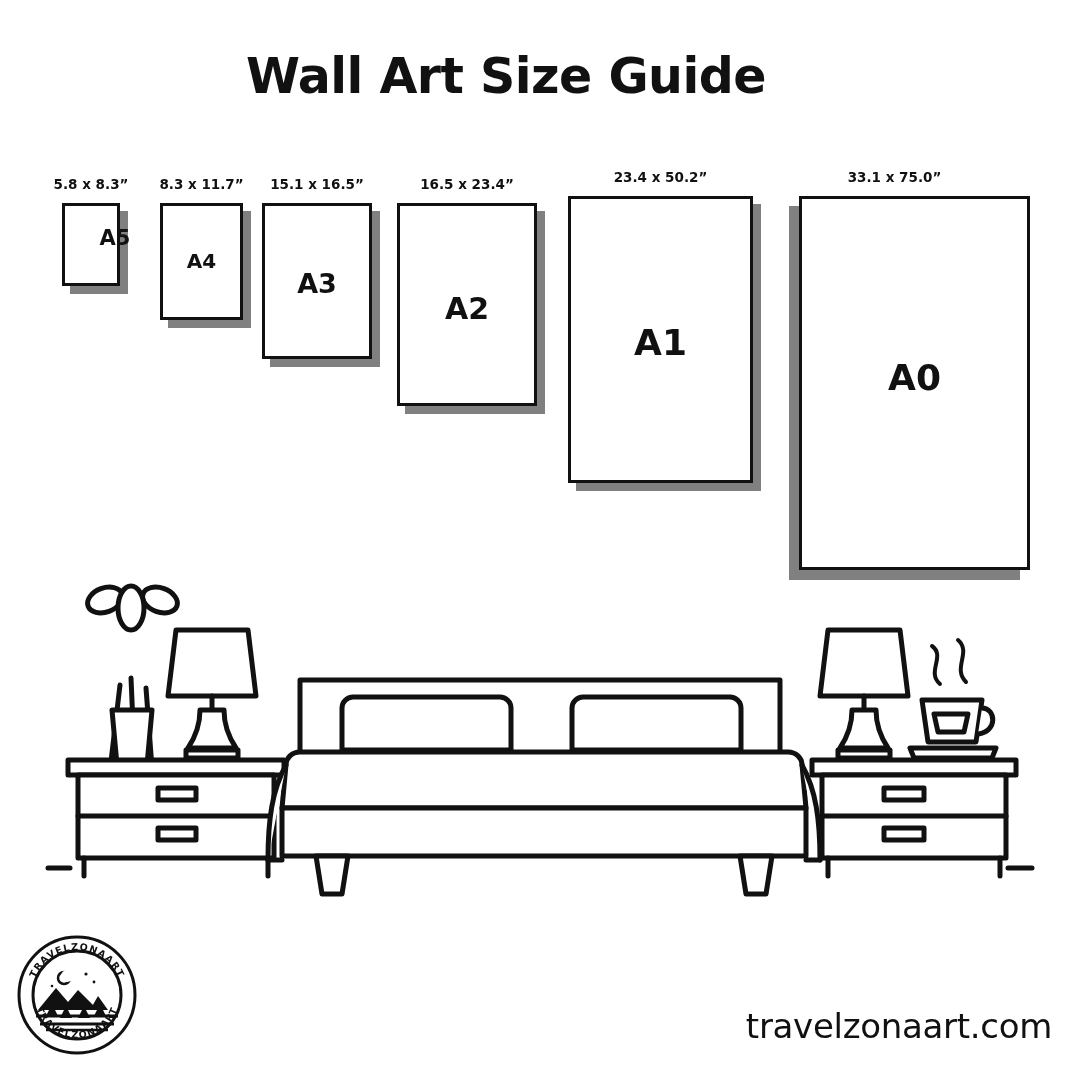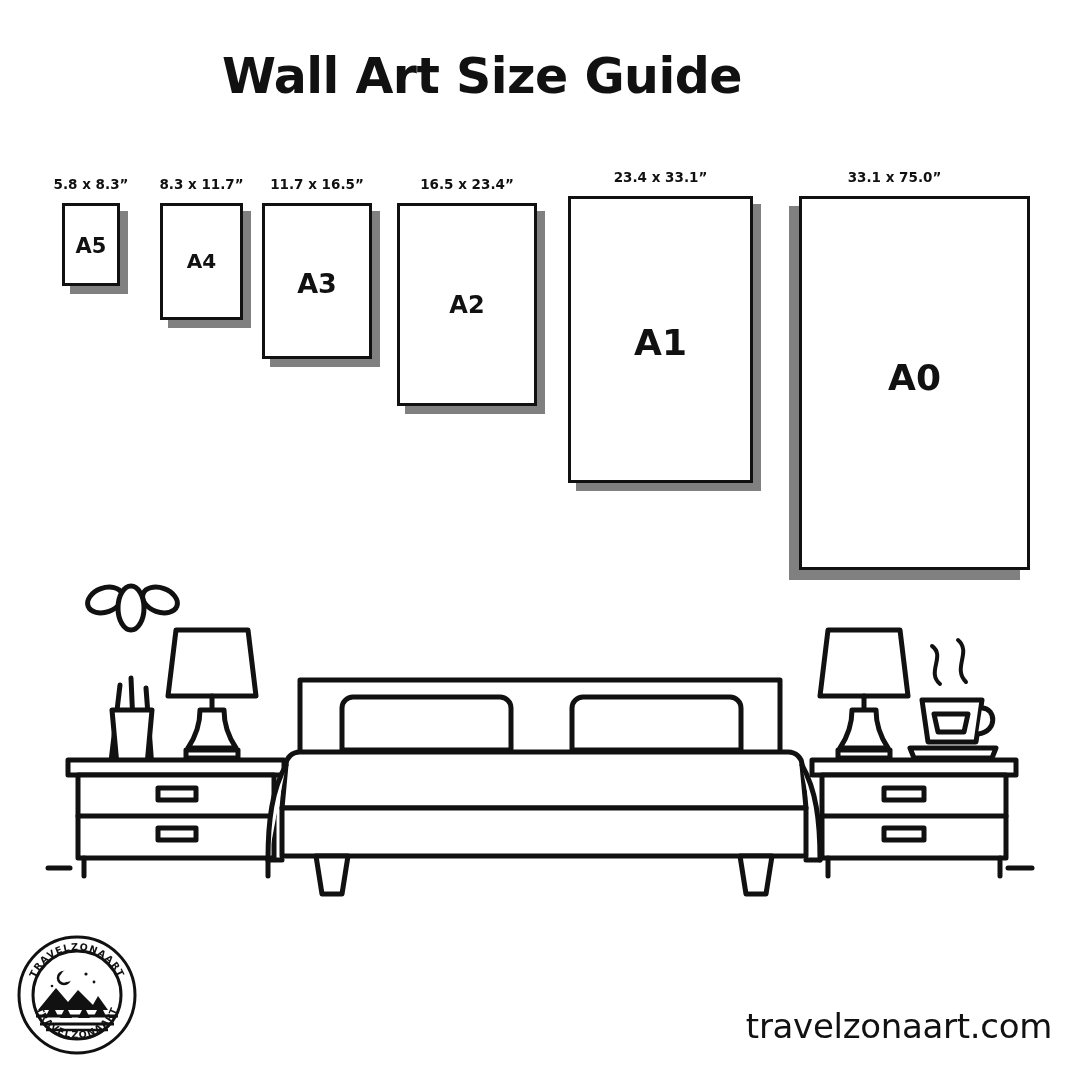--- a/index.html
+++ b/index.html
@@ -21,20 +21,21 @@
     position: absolute;
     top: 48px;
     left: 0;
     width: 964px;
     text-align: center;
     font-family: "DejaVu Sans", sans-serif;
     font-weight: bold;
     font-size: 49px;
     letter-spacing: -0.5px;
     color: #111111;
+    padding-left: 24px;
   }
 
   
   .frames {
     position: absolute;
     left: 0;
     top: 0;
     width: 1080px;
     height: 620px;
   }
@@ -102,50 +103,50 @@
 <body>
 
 <div class="title">Wall Art Size Guide</div>
 
 <div class="frames">
 
   <div class="frame-wrap" style="left:62px; top:176px; width:58px;">
     <div class="frame-label" style="top:0px; left:-12px; width:82px;">5.8 x 8.3”</div>
     <div class="frame-shadow" style="left:8px; top:35px; width:58px; height:83px;"></div>
     <div class="frame-box" style="left:0px; top:27px; width:58px; height:83px;">
-      <div class="frame-name" style="top:28px; font-size:21px;">A5</div>
+      <div class="frame-name" style="top:20px; font-size:21px;padding-left:24px;">A5</div>
     </div>
   </div>
 
   <div class="frame-wrap" style="left:160px; top:176px; width:83px;">
     <div class="frame-label" style="top:0px; left:-8px; width:99px;">8.3 x 11.7”</div>
     <div class="frame-shadow" style="left:8px; top:35px; width:83px; height:117px;"></div>
     <div class="frame-box" style="left:0px; top:27px; width:83px; height:117px;">
       <div class="frame-name" style="top:43px; font-size:20px;">A4</div>
     </div>
   </div>
 
   <div class="frame-wrap" style="left:262px; top:176px; width:110px;">
-    <div class="frame-label" style="top:0px; left:-7px; width:124px;">11.7 x 16.5”</div>
+    <div class="frame-label" style="top:0px; left:-7px; width:124px;">15.1 x 16.5”</div>
     <div class="frame-shadow" style="left:8px; top:35px; width:110px; height:156px;"></div>
     <div class="frame-box" style="left:0px; top:27px; width:110px; height:156px;text-decoration:underline;">
       <div class="frame-name" style="top:62px; font-size:27px;">A3</div>
     </div>
   </div>
 
   <div class="frame-wrap" style="left:397px; top:176px; width:140px;">
     <div class="frame-label" style="top:0px; left:-4px; width:148px;">16.5 x 23.4”</div>
     <div class="frame-shadow" style="left:8px; top:35px; width:140px; height:203px;"></div>
     <div class="frame-box" style="left:0px; top:27px; width:140px; height:203px;">
-      <div class="frame-name" style="top:85px; font-size:24px;">A2</div>
+      <div class="frame-name" style="top:85px; font-size:30px;">A2</div>
     </div>
   </div>
 
   <div class="frame-wrap" style="left:568px; top:169px; width:185px;">
-    <div class="frame-label" style="top:0px; left:10px; width:165px;">23.4 x 33.1”</div>
+    <div class="frame-label" style="top:0px; left:10px; width:165px;">23.4 x 50.2”</div>
     <div class="frame-shadow" style="left:8px; top:35px; width:185px; height:287px;"></div>
     <div class="frame-box" style="left:0px; top:27px; width:185px; height:287px;">
       <div class="frame-name" style="top:123px; font-size:36px;">A1</div>
     </div>
   </div>
 
   <div class="frame-wrap" style="left:779px; top:169px; width:231px;">
     <div class="frame-label" style="top:0px; left:33px; width:165px;">33.1 x 75.0”</div>
     <div class="frame-shadow" style="left:10px; top:37px; width:231px; height:374px;"></div>
     <div class="frame-box" style="left:0px; top:27px; width:231px; height:374px;margin-left:20px;">

